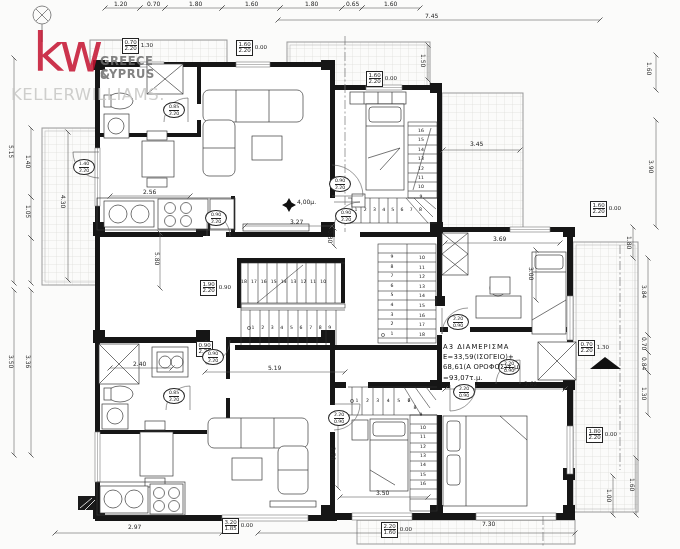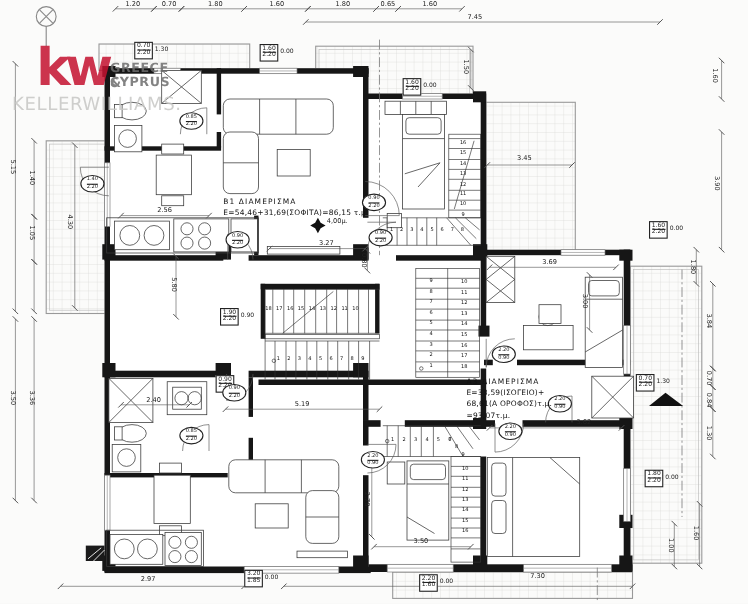--- a/index.html
+++ b/index.html
@@ -16,21 +16,21 @@
   .dbox .sd{margin-left:1.5px;}
   .dcirc{position:absolute;width:20px;height:14px;border:0.9px solid #222;border-radius:50%;
          background:#fff;display:flex;flex-direction:column;align-items:center;justify-content:center;
          transform:translate(-50%,-50%);font-size:4.6px;line-height:1.1;}
   .dcirc i{font-style:normal;}
   .dcirc i:last-child{border-top:0.6px solid #222;}
   .snum{position:absolute;font-size:4.6px;line-height:1;color:#111;transform:translate(-50%,-50%);}
   .apt{position:absolute;font-size:6.8px;line-height:1.5;color:#111;letter-spacing:.2px;white-space:nowrap;}
   .apt .t{letter-spacing:1px;}
   .logo{position:absolute;left:0;top:0;opacity:.85;}
-  .logo .kw{position:absolute;left:33px;top:38px;font-size:47px;font-weight:bold;letter-spacing:-5px;line-height:1;}
+  .logo .kw{position:absolute;left:33px;top:26px;font-size:54px;font-weight:normal;letter-spacing:-5px;line-height:1;}
   .logo .l1{position:absolute;left:100px;top:54px;font-size:11.5px;font-weight:bold;color:#6e6e6e;letter-spacing:.5px;}
   .logo .l2{position:absolute;left:100px;top:67px;font-size:11.5px;font-weight:bold;color:#6e6e6e;letter-spacing:.5px;}
   .logo .nm{position:absolute;left:11px;top:85px;font-size:16.5px;color:#c7c7c5;letter-spacing:.5px;}
   .wall{fill:#161616;}
   .st{stroke:#333;stroke-width:.6;fill:none;}
   .fu{stroke:#3a3a3a;stroke-width:.7;fill:#fff;}
   .fun{stroke:#3a3a3a;stroke-width:.7;fill:none;}
   .dr{stroke:#555;stroke-width:.6;fill:none;}
   .dim{stroke:#555;stroke-width:.55;fill:none;marker-start:url(#tk);marker-end:url(#tk);}
   .dd{stroke:#777;stroke-width:.7;fill:none;stroke-dasharray:9 2.5 2 2.5;}
@@ -572,25 +572,21 @@
       <div class="snum" style="left: 421px; top: 415px;">9</div>
       <div class="snum" style="left: 423px; top: 428px;">10</div>
       <div class="snum" style="left: 423px; top: 437.3px;">11</div>
       <div class="snum" style="left: 423px; top: 446.6px;">12</div>
       <div class="snum" style="left: 423px; top: 455.9px;">13</div>
       <div class="snum" style="left: 423px; top: 465.2px;">14</div>
       <div class="snum" style="left: 423px; top: 474.5px;">15</div>
       <div class="snum" style="left: 423px; top: 483.8px;">16</div>
     </div>
 
-<div class="apt" style="left:203px;top:178px">
-  <div class="t">B1  ΔΙΑΜΕΡΙΣΜΑ</div>
-  <div>E=54,46+31,69(ΣΟΦΙΤΑ)=86,15 τ.μ.</div>
-</div>
-<div class="apt" style="left:424px;top:342px">
+<div class="apt" style="left:443px;top:342px">
   <div class="t">A3  ΔΙΑΜΕΡΙΣΜΑ</div>
   <div>E=33,59(ΙΣΟΓΕΙΟ)+</div>
   <div>68,61(Α ΟΡΟΦΟΣ)τ.μ.</div>
   <div>=93,07τ.μ.</div>
 </div>
 
 <div class="logo">
   <div class="kw" style="color: rgb(196, 18, 48);">kw</div>
   <div class="l1">GREECE &amp;</div>
   <div class="l2">CYPRUS</div>

